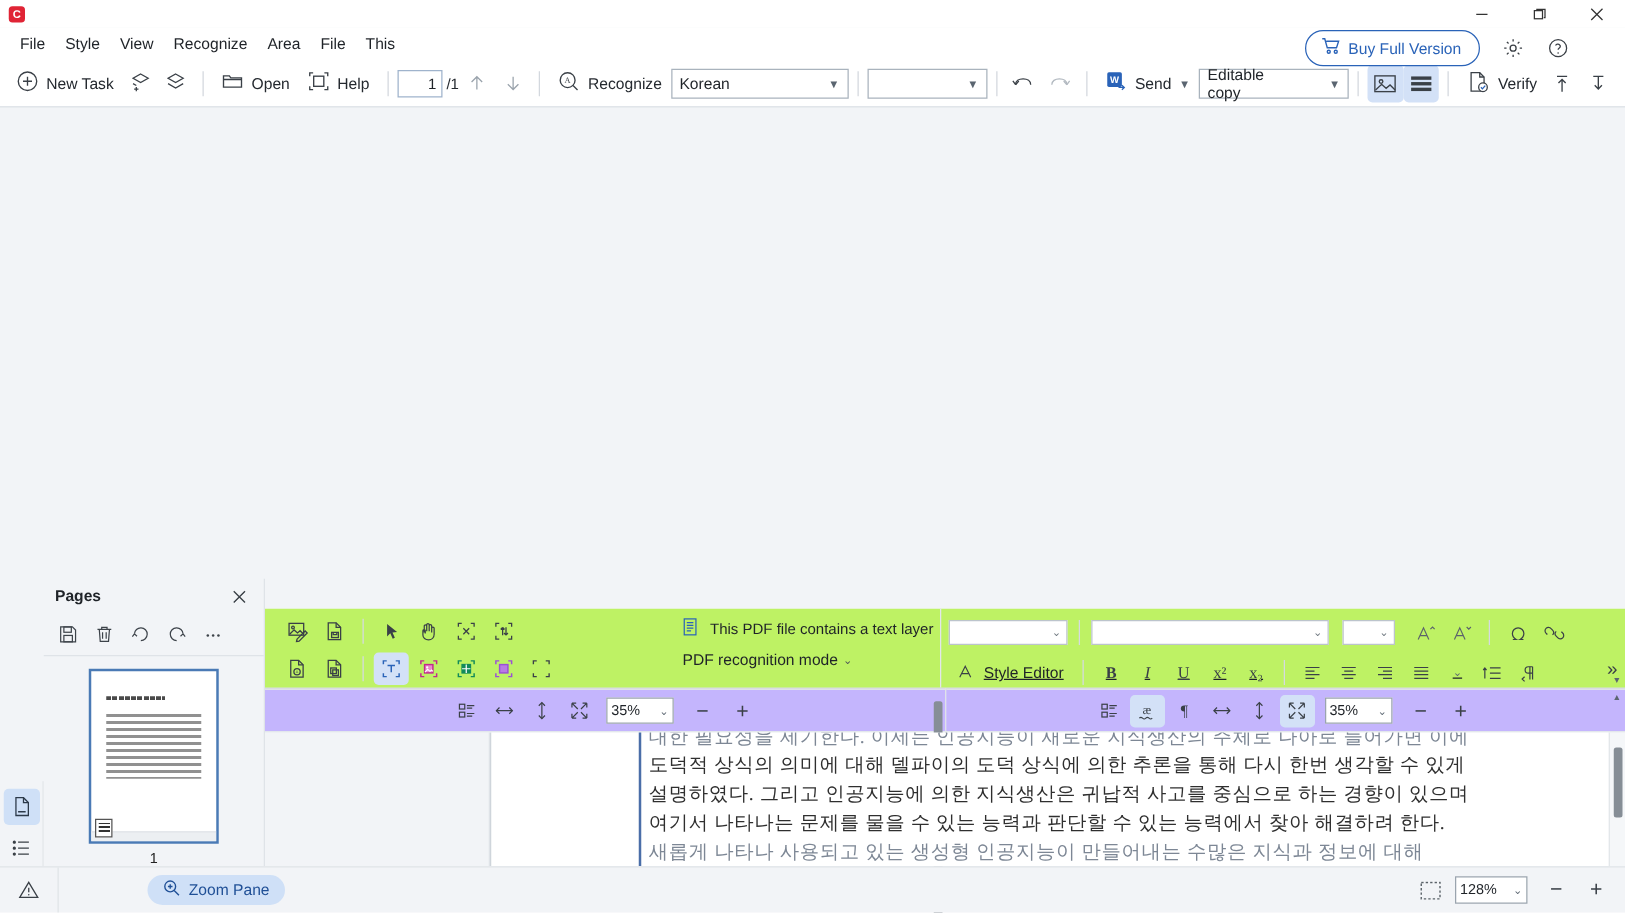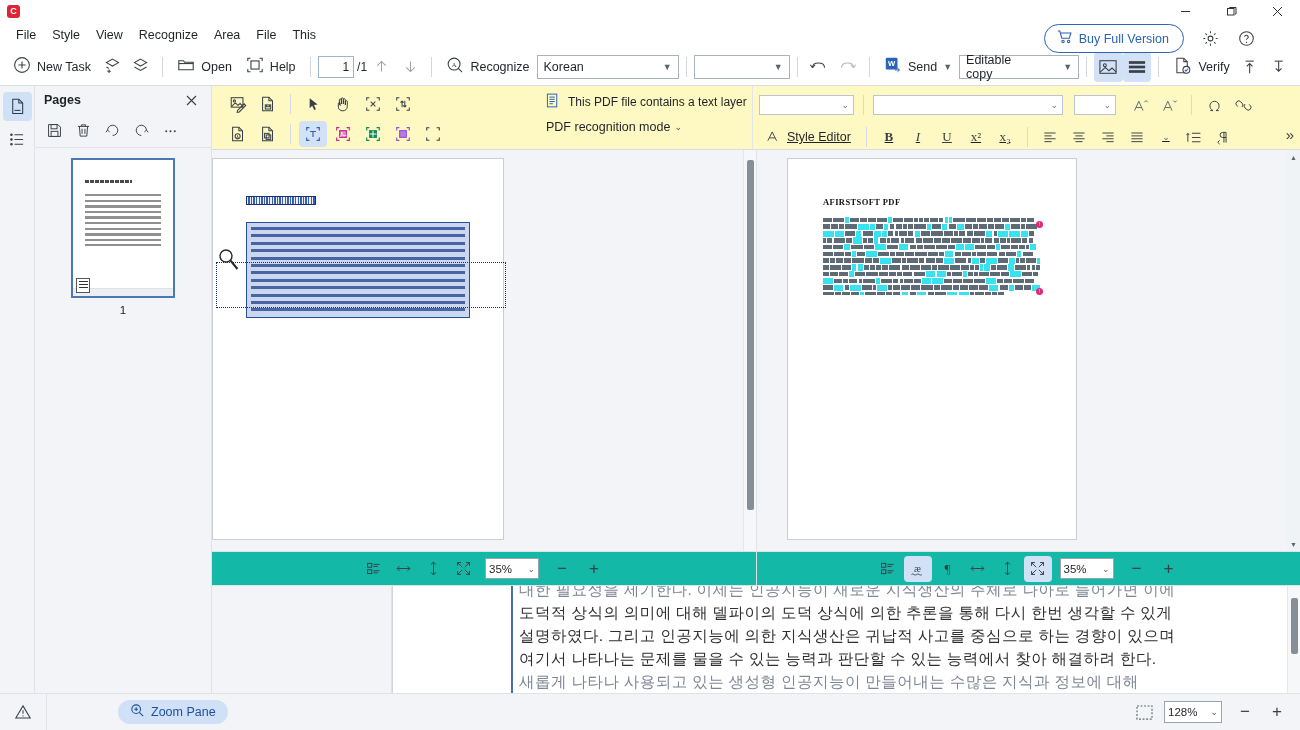--- a/index.html
+++ b/index.html
@@ -59,21 +59,21 @@
     align-items: center; padding: 0 6px; font-size: 12.5px; position: relative;
   }
   .combo .cv { flex: 1; }
   .combo .cav { color: #5a6570; font-size: 9px; margin-left: 6px; }
   #lang-combo { width: 148px; }
   #font-empty-combo { width: 100px; }
   #out-combo { width: 125px; gap: 29px; }
   .tgl-on { background: #d3e1f7 !important; border-radius: 4px; }
 
   
-  .bodyrow { flex: 1 1 auto; display: flex; min-height: 0; }
+  .bodyrow { flex: 1 1 auto; display: flex; min-height: 0; align-items: flex-end; }
 
   
   .rail { width: 35px; background: #f2f4f7; border-right: 1px solid #dfe3e8; padding-top: 6px; display: flex; flex-direction: column; align-items: center; gap: 4px; }
   .rail-btn { width: 29px; height: 29px; display: flex; align-items: center; justify-content: center; border-radius: 4px; color: #3a3f45; position: relative; }
   .rail-btn.active { background: #cfe0f7; }
   .rail-btn.active::before { content:''; position:absolute; left:-6px; top:2px; bottom:2px; width:3px; background:#2a63b8; }
 
   
   .pages-panel { width: 177px; background: #f2f4f7; border-right: 1px solid #dfe3e8; display: flex; flex-direction: column; }
   .pages-head { height: 28px; display: flex; align-items: center; padding: 0 6px 0 9px; }
@@ -91,21 +91,21 @@
      background: repeating-linear-gradient(180deg, #7d7d7d 0 2.4px, transparent 2.4px 5.6px); opacity:.85;}
   .thumb-foot { position: absolute; left: 0; right: 0; bottom: 0; height: 8px; background: #eceff2; border-top: 1px solid #dfe3e8; }
   .thumb-badge { position: absolute; left: 3px; bottom: 3px; width: 14px; height: 15px; background: #fff; border: 1px solid #555;
      display:flex; align-items:center; justify-content:center; }
   .thumb-badge i { display:block; width:9px; height:9px;
      background: repeating-linear-gradient(180deg,#333 0 1.5px, transparent 1.5px 3px); }
   .thumb-num { font-size: 11.5px; margin-top: 6px; color: #222; }
 
   
   .work { flex: 1; display: flex; flex-direction: column; min-width: 0; }
-  .work-toolbar { height: 64px; background: #fef9c3; border-bottom: 1px solid #d8dde3; display: flex; }
+  .work-toolbar { height: 64px; background: #bef264; border-bottom: 1px solid #d8dde3; display: flex; }
 
   .wt-left { width: 330px; padding: 4px 0 0 12px; }
   .wt-row { height: 28px; display: flex; align-items: center; gap: 2px; }
   .wt-btn { width: 28px; height: 26px; display: flex; align-items: center; justify-content: center; border-radius: 4px; color: #3a4047; }
   .wt-btn.sel { background: #d3e1f7; }
   .wt-sep { width:1px; height:20px; background:#d5dae0; margin:0 6px; }
 
   .wt-mid { width: 210px; padding: 6px 0 0 2px; }
   .pdf-note { display: flex; align-items: center; gap: 7px; font-size: 12px; color: #1f2328; }
   .pdf-mode { display:flex; align-items:center; gap:4px; margin-top: 8px; margin-left:2px; font-size: 12.5px; color: #1f2328; }
@@ -158,21 +158,21 @@
   .txt-line u { position:absolute; top:0; height:6.2px; background:#2ee0ef; display:block; opacity:.95;}
   .err-dot { position:absolute; width:7px; height:7px; border-radius:50%; background:#e0297a; color:#fff; font-size:5px; text-align:center; line-height:7px;}
 
   
   .vsb { width: 13px; background:#f5f7f9; border-left:1px solid #e3e7ea; position:relative; }
   .vsb .thumbv { position:absolute; left:3px; width:7px; background:#868e96; border-radius:2px; }
   .vsb-arrows { width:13px; background:#f0f3f6; position:relative; }
   .sb-arrow { position:absolute; left:0; width:13px; height:14px; display:flex; align-items:center; justify-content:center; color:#5c6670; font-size:7px;}
 
   
-  .pane-bar { height: 34px; background:#14b8a6; border-top:1px solid #dfe3e8; display:flex; align-items:center; justify-content:center; gap:2px; }
+  .pane-bar { height: 34px; background:#c4b5fd; border-top:1px solid #dfe3e8; display:flex; align-items:center; justify-content:center; gap:2px; }
   .pb-btn { width:28px; height:26px; display:flex; align-items:center; justify-content:center; border-radius:4px; color:#3a4047; }
   .pb-btn.on { background:#d3e1f7; }
   .zoom-combo { width:54px; height:21px; border:1px solid #9aa4ae; background:#fff; display:flex; align-items:center; padding:0 3px; font-size:11.5px; margin:0 6px;}
   .zoom-combo .cav { margin-left:auto; color:#5a6570; font-size:9px;}
   .pb-pm { width:30px; height:26px; display:flex; align-items:center; justify-content:center; font-size:17px; color:#3a4047;}
 
   
   .zoompane { height: 108px; background:#f2f4f7; border-top:1px solid #dfe3e8; display:flex; }
   .zp-left { width:180px; background:#f2f4f7; border-right:1px solid #dfe3e8;}
   .zp-canvas { flex:1; background:#fff; position:relative; overflow:hidden; border-left:1px solid #cfd5db;}

